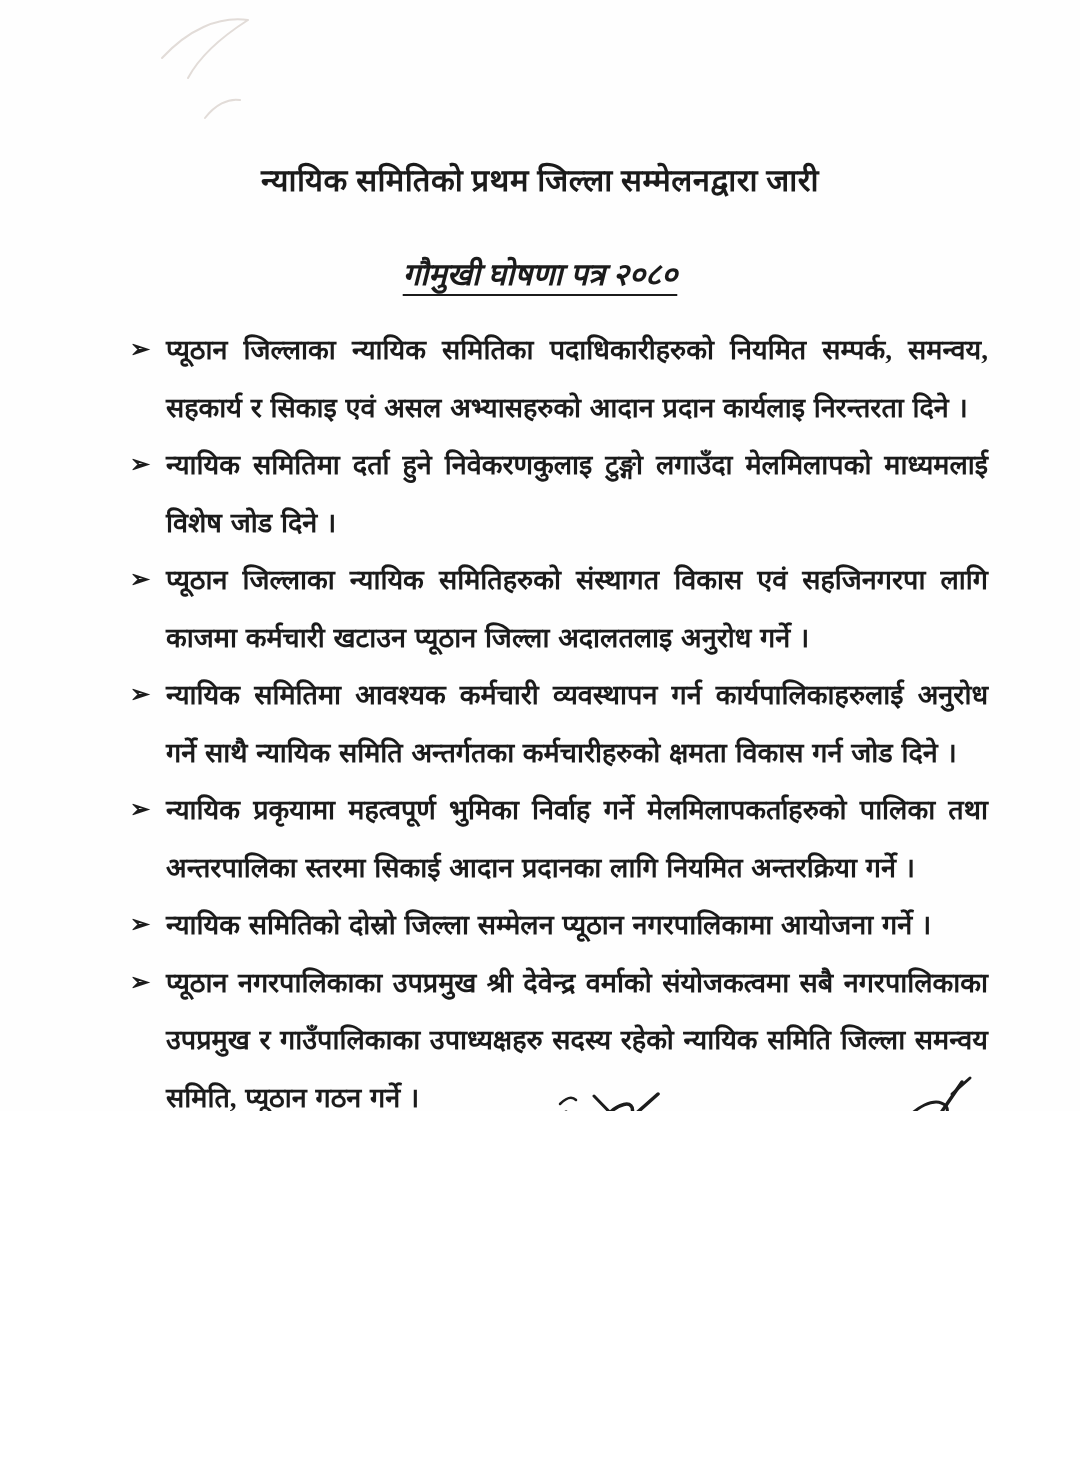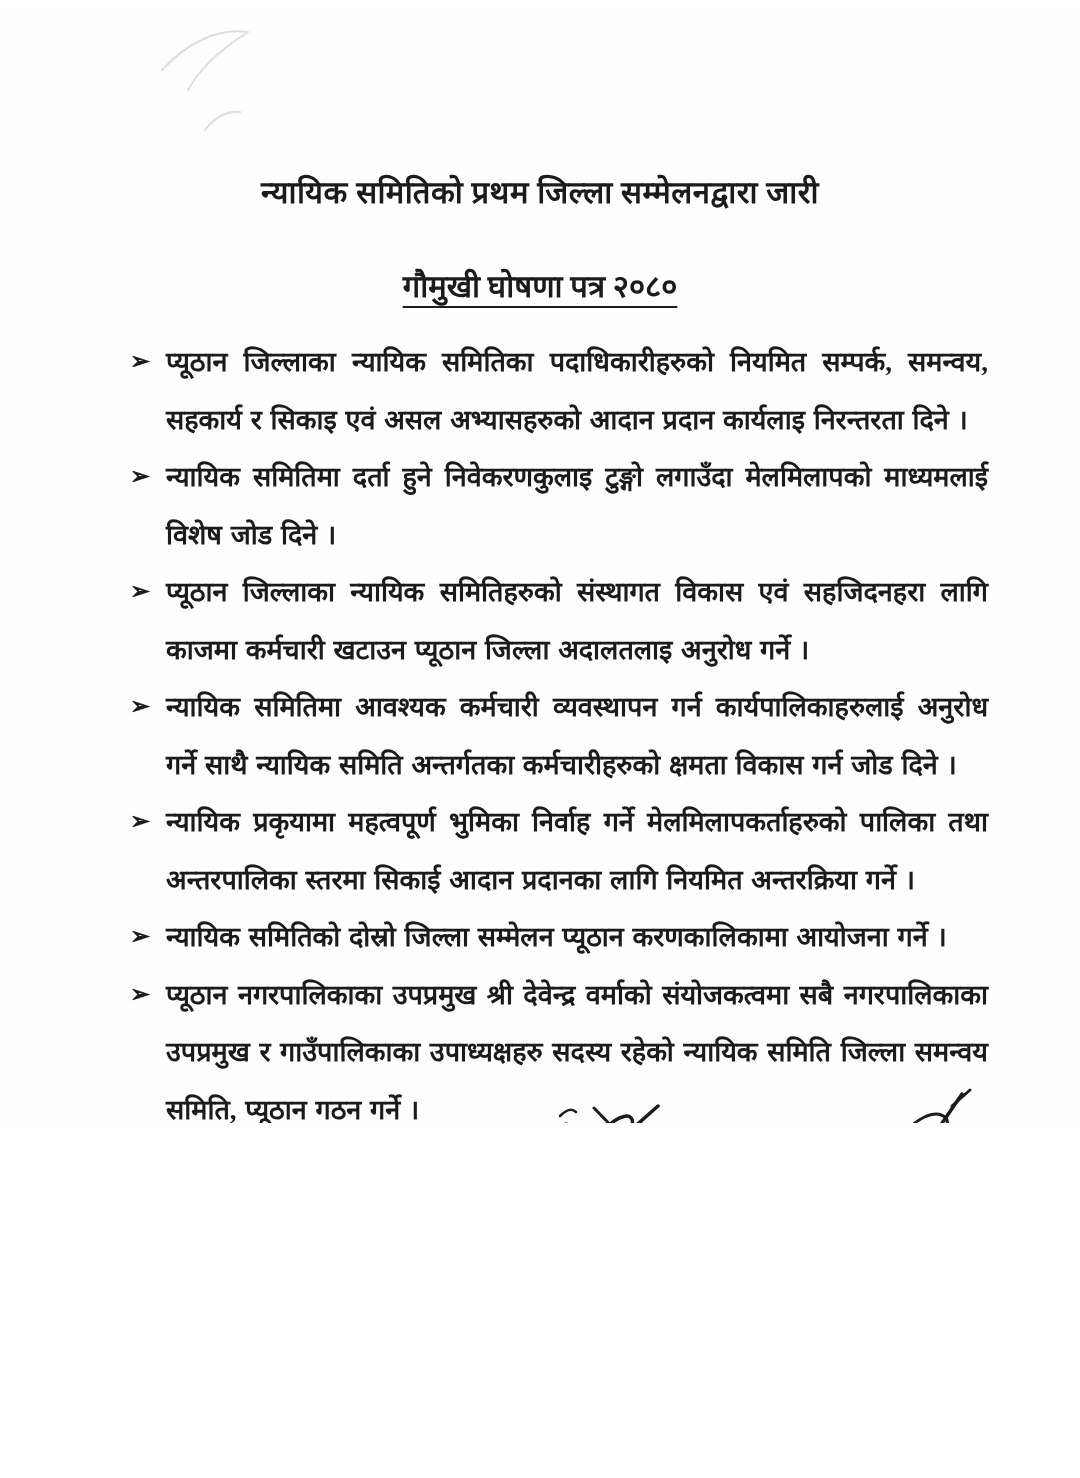--- a/index.html
+++ b/index.html
@@ -1,40 +1,41 @@
 <!DOCTYPE html>
 <html><head>
 <meta charset="utf-8">
 <style>
   html, body { margin: 0; padding: 0; }
   body { background: #ffffff; }
   .page {
     position: relative;
     width: 1080px;
     height: 1111px;
-    margin: 12px auto;
+    margin: 0 auto;
     background: #fefefe;
     color: #1b1b1b;
     font-family: "Liberation Serif", "DejaVu Serif", serif;
     overflow: hidden;
   }
   .titles { text-align: center; padding-top: 158px; }
   .title-main {
     margin: 0;
     font-size: 31px;
     font-weight: 700;
     letter-spacing: 0.5px;
   }
   .title-sub {
     margin: 52px 0 0 0;
     font-size: 31px;
     font-weight: 700;
     text-decoration: underline;
     text-decoration-thickness: 2px;
     text-underline-offset: 9px;
+    font-style: italic;
   }
   .bullets {
     margin: 28px 92px 0 130px;
   }
   .bullet {
     display: flex;
     align-items: flex-start;
     font-size: 27px;
     font-weight: 600;
     line-height: 2.13;
@@ -81,33 +82,33 @@
     <div class="bullet">
       <span class="marker">➢</span>
       <p class="btext">प्यूठान जिल्लाका न्यायिक समितिका पदाधिकारीहरुको नियमित सम्पर्क, समन्वय, सहकार्य र सिकाइ एवं असल अभ्यासहरुको आदान प्रदान कार्यलाइ निरन्तरता दिने ।</p>
     </div>
     <div class="bullet">
       <span class="marker">➢</span>
       <p class="btext">न्यायिक समितिमा दर्ता हुने निवेकरणकुलाइ टुङ्गो लगाउँदा मेलमिलापको माध्यमलाई विशेष जोड दिने ।</p>
     </div>
     <div class="bullet">
       <span class="marker">➢</span>
-      <p class="btext">प्यूठान जिल्लाका न्यायिक समितिहरुको संस्थागत विकास एवं सहजिदनहरा लागि काजमा कर्मचारी खटाउन प्यूठान जिल्ला अदालतलाइ अनुरोध गर्ने ।</p>
+      <p class="btext">प्यूठान जिल्लाका न्यायिक समितिहरुको संस्थागत विकास एवं सहजिनगरपा लागि काजमा कर्मचारी खटाउन प्यूठान जिल्ला अदालतलाइ अनुरोध गर्ने ।</p>
     </div>
     <div class="bullet">
       <span class="marker">➢</span>
       <p class="btext">न्यायिक समितिमा आवश्यक कर्मचारी व्यवस्थापन गर्न कार्यपालिकाहरुलाई अनुरोध गर्ने साथै न्यायिक समिति अन्तर्गतका कर्मचारीहरुको क्षमता विकास गर्न जोड दिने ।</p>
     </div>
     <div class="bullet">
       <span class="marker">➢</span>
       <p class="btext">न्यायिक प्रकृयामा महत्वपूर्ण भुमिका निर्वाह गर्ने मेलमिलापकर्ताहरुको पालिका तथा अन्तरपालिका स्तरमा सिकाई आदान प्रदानका लागि नियमित अन्तरक्रिया गर्ने ।</p>
     </div>
     <div class="bullet">
       <span class="marker">➢</span>
-      <p class="btext">न्यायिक समितिको दोस्रो जिल्ला सम्मेलन प्यूठान करणकालिकामा आयोजना गर्ने ।</p>
+      <p class="btext">न्यायिक समितिको दोस्रो जिल्ला सम्मेलन प्यूठान नगरपालिकामा आयोजना गर्ने ।</p>
     </div>
     <div class="bullet">
       <span class="marker">➢</span>
       <p class="btext">प्यूठान नगरपालिकाका उपप्रमुख श्री देवेन्द्र वर्माको संयोजकत्वमा सबै नगरपालिकाका उपप्रमुख र गाउँपालिकाका उपाध्यक्षहरु सदस्य रहेको न्यायिक समिति जिल्ला समन्वय समिति, प्यूठान गठन गर्ने ।</p>
     </div>
   </div>
 
   <svg class="ink-overlay" viewBox="0 0 1080 1478" xmlns="http://www.w3.org/2000/svg">
 
     <path class="faint" d="M 162 58 C 188 30, 218 16, 248 20 C 226 34, 202 52, 188 78 M 205 118 C 215 105, 228 98, 240 100" stroke-width="2"></path>

